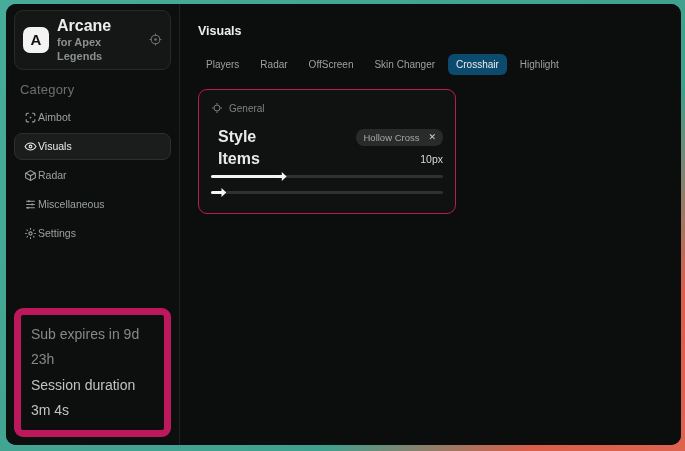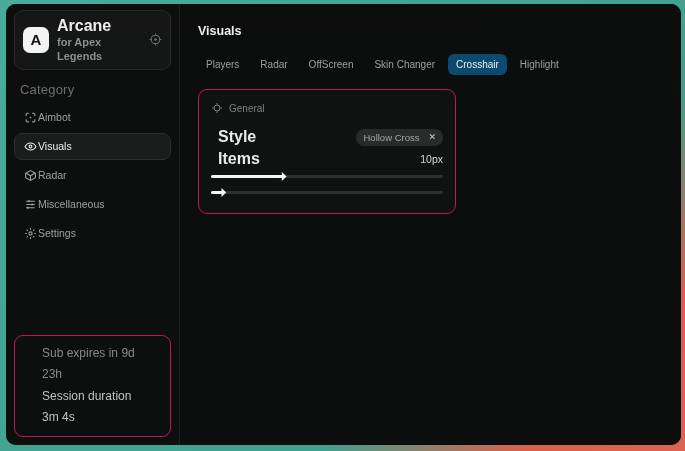--- a/index.html
+++ b/index.html
@@ -36,22 +36,22 @@
   .brand-ico  { margin-left:auto; color:#6b706e; display:flex; }
   .cat-label { font-size:13px; color:#6b706e; margin:12px 6px 6px; letter-spacing:.2px; }
   .nav-item {
     display:flex; align-items:center; gap:1px;
     height:27px; padding:0 9px; margin:1px 0; border-radius:8px;
     color:#9ba19e; font-size:10.5px; border:1px solid transparent; cursor:default;
   }
   .nav-item.active { background:#1a1d1c; border-color:#2c2f2e; color:#eceeed; }
   .nav-item .ico { display:flex; color:inherit; }
   .status-card {
-    margin-top:auto; border:1px solid #be185d; border-radius:9px;
-    padding:7px 27px; font-size:12px; line-height:1.8;
+    margin-top:auto; border:7px solid #be185d; border-radius:9px;
+    padding:7px 10px; font-size:14px; line-height:1.8;
   }
   .status-l1 { color:#858a88; }
   .status-l2 { color:#c0c4c2; }
   
   .main { flex:1; padding:14px 18px; background:#0c0e0e; }
   .main-title { font-size:12.5px; font-weight:bold; color:#eceeed; margin:6px 0 16px; }
   .tabs { display:flex; align-items:center; gap:5px; margin-bottom:14px; }
   .tab {
     font-size:10px; color:#9ba19e; padding:5px 8px; border-radius:6px; cursor:default;
     white-space:nowrap;

